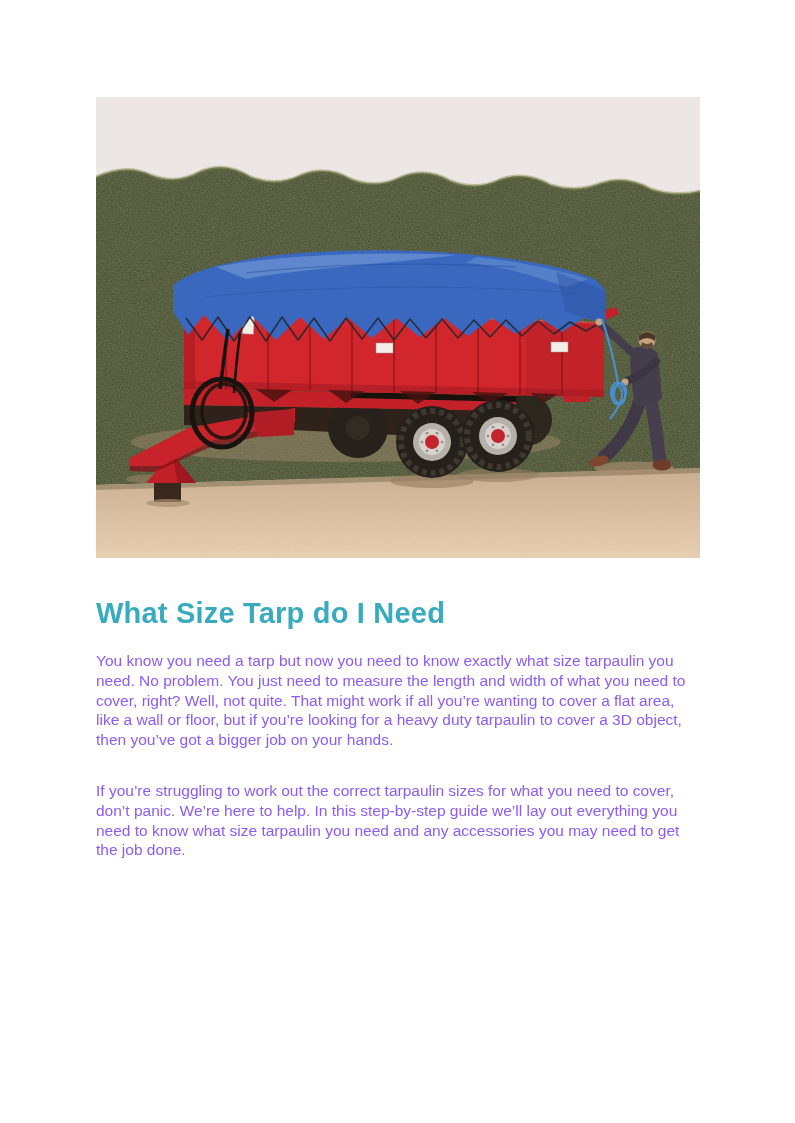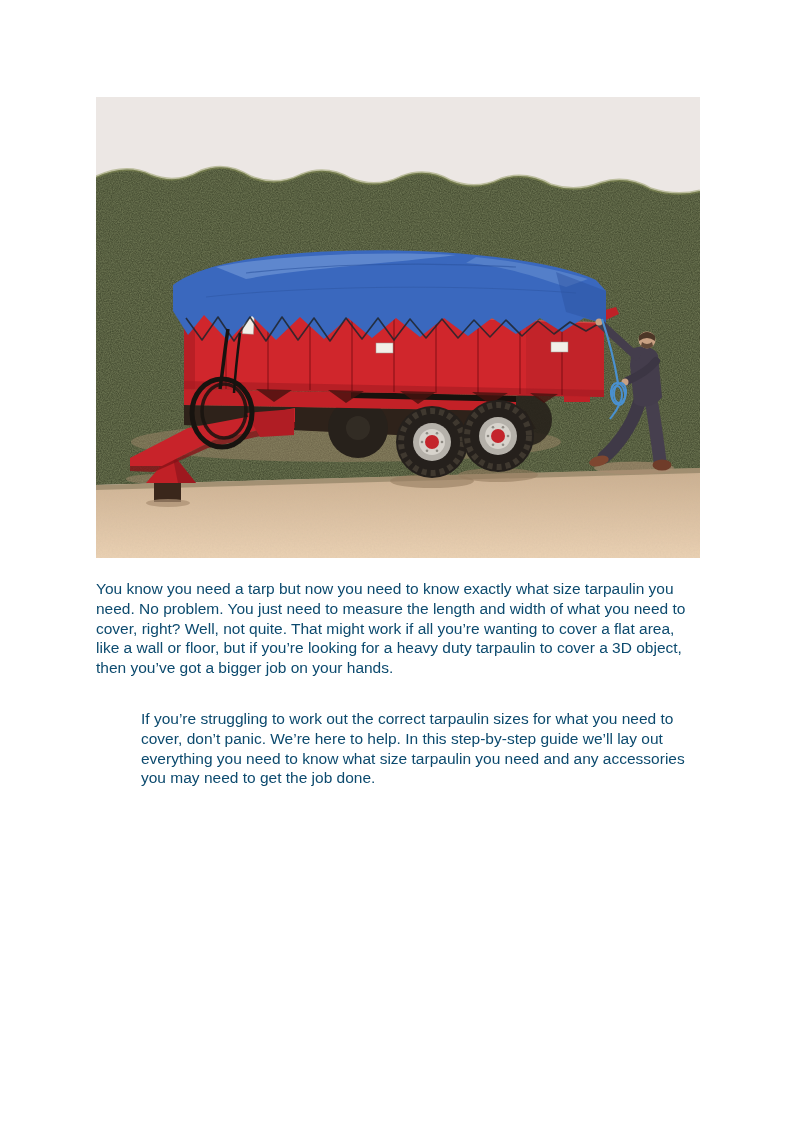--- a/index.html
+++ b/index.html
@@ -11,23 +11,23 @@
     margin:38px 0 0 0;
     font-size:29px; line-height:34px; font-weight:bold;
     color:#39abbf; letter-spacing:0.2px;
   }
   .date {
     display:block; margin-top:24px;
     font-size:14px; line-height:16px; color:#a8a8a8;
   }
   p.para {
     margin:21px 0 0 0;
-    font-size:15.5px; line-height:19.8px; color:#0c4a6e;
-  }
-  p.para + p.para { margin-top:31px;margin-left:45px; }
+    font-size:15.5px; line-height:19.8px; color:#8b5cf6;
+  }
+  p.para + p.para { margin-top:31px; }
   h2.section {
     margin:24px 0 0 0;
     font-size:29.5px; line-height:41px; font-weight:bold;
     color:#2e2e2e; letter-spacing:0.2px;
   }
 </style>
 </head>
 <body>
 
 <div class="page">
@@ -188,20 +188,21 @@
         <g>
           <path d="M506,222 C512,240 518,262 522,286" fill="none" stroke="#4a90cf" stroke-width="2.2"></path>
           <ellipse cx="522" cy="297" rx="7" ry="11" fill="none" stroke="#4a90cf" stroke-width="2" transform="rotate(-8 522 297)"></ellipse>
           <ellipse cx="524" cy="296" rx="6" ry="10" fill="none" stroke="#4a90cf" stroke-width="2" transform="rotate(6 524 296)"></ellipse>
           <ellipse cx="521" cy="298" rx="5" ry="9" fill="none" stroke="#4a90cf" stroke-width="2"></ellipse>
           <path d="M523,308 C520,315 517,318 514,322" fill="none" stroke="#4a90cf" stroke-width="2"></path>
         </g>
       </svg>
     </figure>
 
+    <h1 class="title">What Size Tarp do I Need</h1>
 
 
     <p class="para">You know you need a tarp but now you need to know exactly what size tarpaulin you need. No problem. You just need to measure the length and width of what you need to cover, right? Well, not quite. That might work if all you’re wanting to cover a flat area, like a wall or floor, but if you’re looking for a heavy duty tarpaulin to cover a 3D object, then you’ve got a bigger job on your hands.</p>
 
     <p class="para">If you’re struggling to work out the correct tarpaulin sizes for what you need to cover, don’t panic. We’re here to help. In this step-by-step guide we’ll lay out everything you need to know what size tarpaulin you need and any accessories you may need to get the job done.</p>
 
 
   </div>
 </div>
 

